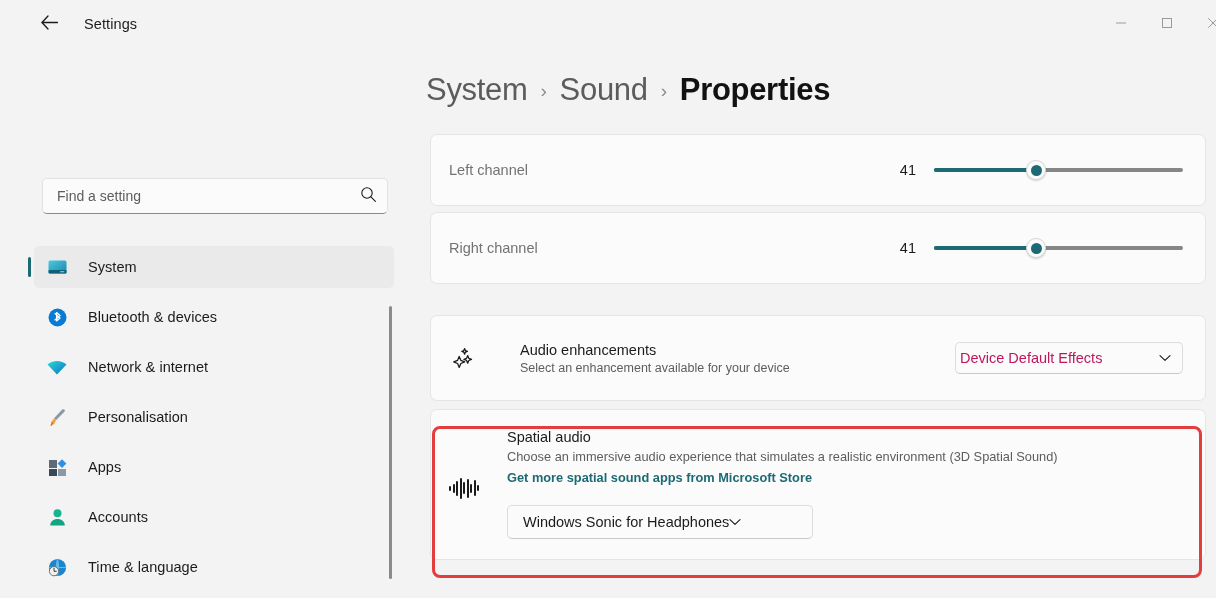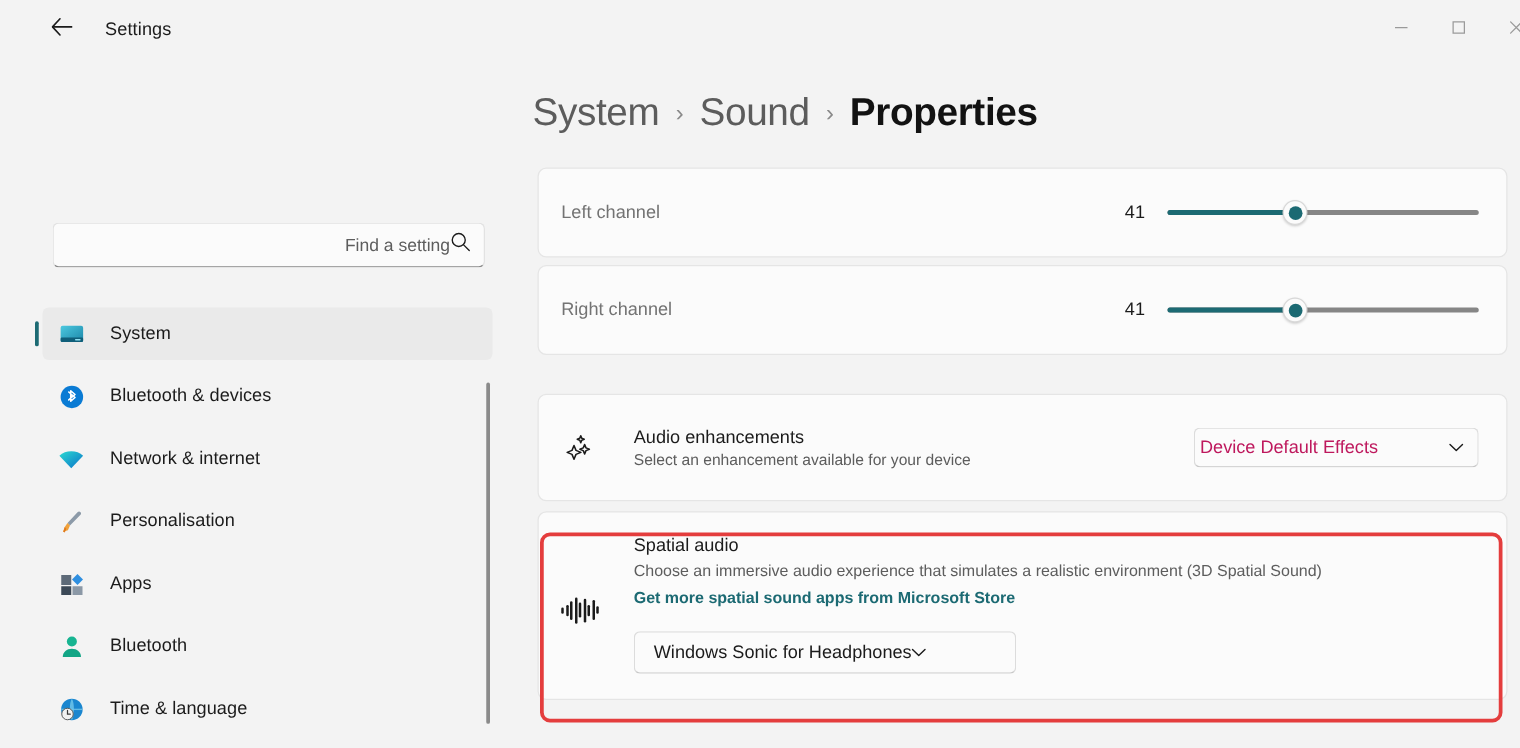--- a/index.html
+++ b/index.html
@@ -101,21 +101,20 @@
     cursor: text;
   }
   .search-input {
     flex: 1;
     border: none;
     outline: none;
     background: transparent;
     font-family: "Liberation Sans", sans-serif;
     font-size: 14px;
     color: #1b1b1b;
-    text-align: right;
   }
   .search-input::placeholder { color: #5d5d5d; }
 
   .nav-list {
     position: absolute;
     left: 14px;
     top: 198px;
     width: 360px;
   }
 
@@ -285,20 +284,21 @@
   }
 
   .gap { height: 25px; }
 
   
   .enh-card {
     height: 86px;
     display: flex;
     align-items: center;
     padding: 0 22px 0 18px;
+    gap: 13px;
   }
   .enh-icon {
     width: 30px;
     flex: 0 0 30px;
     display: flex;
     align-items: center;
     justify-content: center;
     margin-right: 28px;
   }
   .enh-texts { display: flex; flex-direction: column; }
@@ -516,21 +516,21 @@
         <span class="nav-label">Apps</span>
       </div>
 
       <div class="nav-item">
         <span class="nav-icon">
           <svg width="21" height="21" viewBox="0 0 21 21">
             <circle cx="10.5" cy="6.2" r="4" fill="#17b491"></circle>
             <path d="M3.2 18.5c0-4.1 3.3-6.6 7.3-6.6s7.3 2.5 7.3 6.6H3.2z" fill="#12a585"></path>
           </svg>
         </span>
-        <span class="nav-label">Bluetooth</span>
+        <span class="nav-label">Accounts</span>
       </div>
 
       <div class="nav-item">
         <span class="nav-icon">
           <svg width="21" height="21" viewBox="0 0 21 21">
             <circle cx="10.5" cy="10.5" r="8.6" fill="#1a86cf"></circle>
             <path d="M10.5 1.9c2.2 2.3 2.2 14.9 0 17.2-2.2-2.3-2.2-14.9 0-17.2z" fill="#6fc4ea" opacity="0.85"></path>
             <path d="M2 10.5h17" stroke="#6fc4ea" stroke-width="1.1" opacity="0.85"></path>
             <circle cx="7" cy="14.2" r="4.6" fill="#f1f1f1" stroke="#5a5a5a" stroke-width="0.8"></circle>
             <path d="M7 11.3v3h2.2" stroke="#3a3a3a" stroke-width="1" stroke-linecap="round" fill="none"></path>

